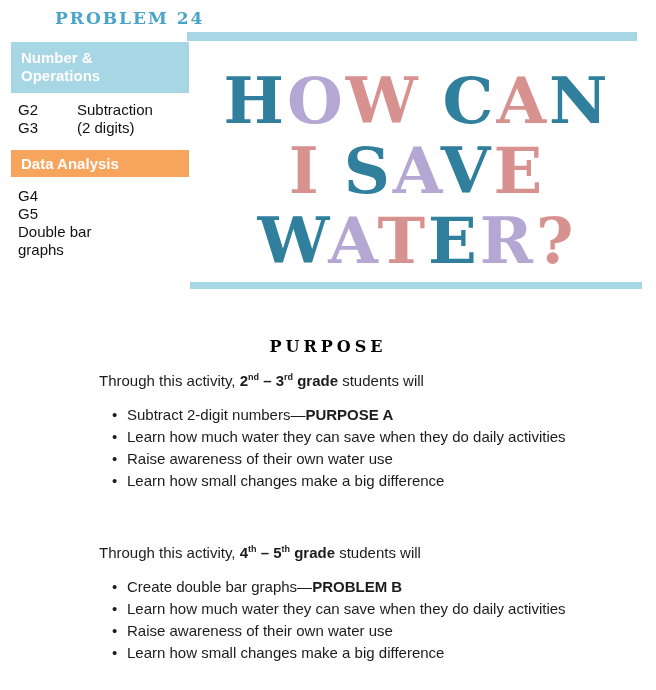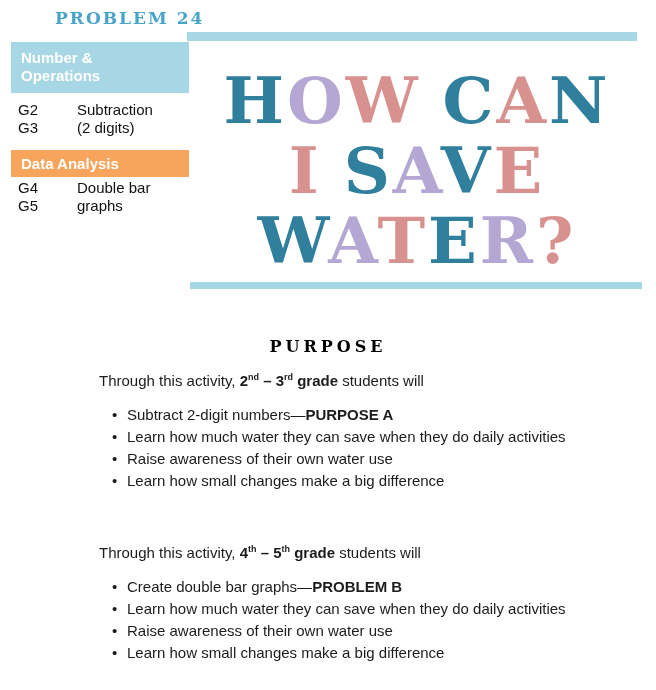--- a/index.html
+++ b/index.html
@@ -53,21 +53,21 @@
   .grade-row {
     position: absolute;
     left: 18px;
     width: 170px;
     display: flex;
     font-size: 15px;
     line-height: 18px;
     color: #111111;
   }
   .row1 { top: 101px; }
-  .row2 { top: 179px; }
+  .row2 { top: 187px; flex-direction: column; }
   .gcol { width: 59px; }
   .tcol { flex: 1; }
 
   
   .title {
     position: absolute;
     left: 186px;
     top: 66px;
     width: 462px;
     text-align: center;

